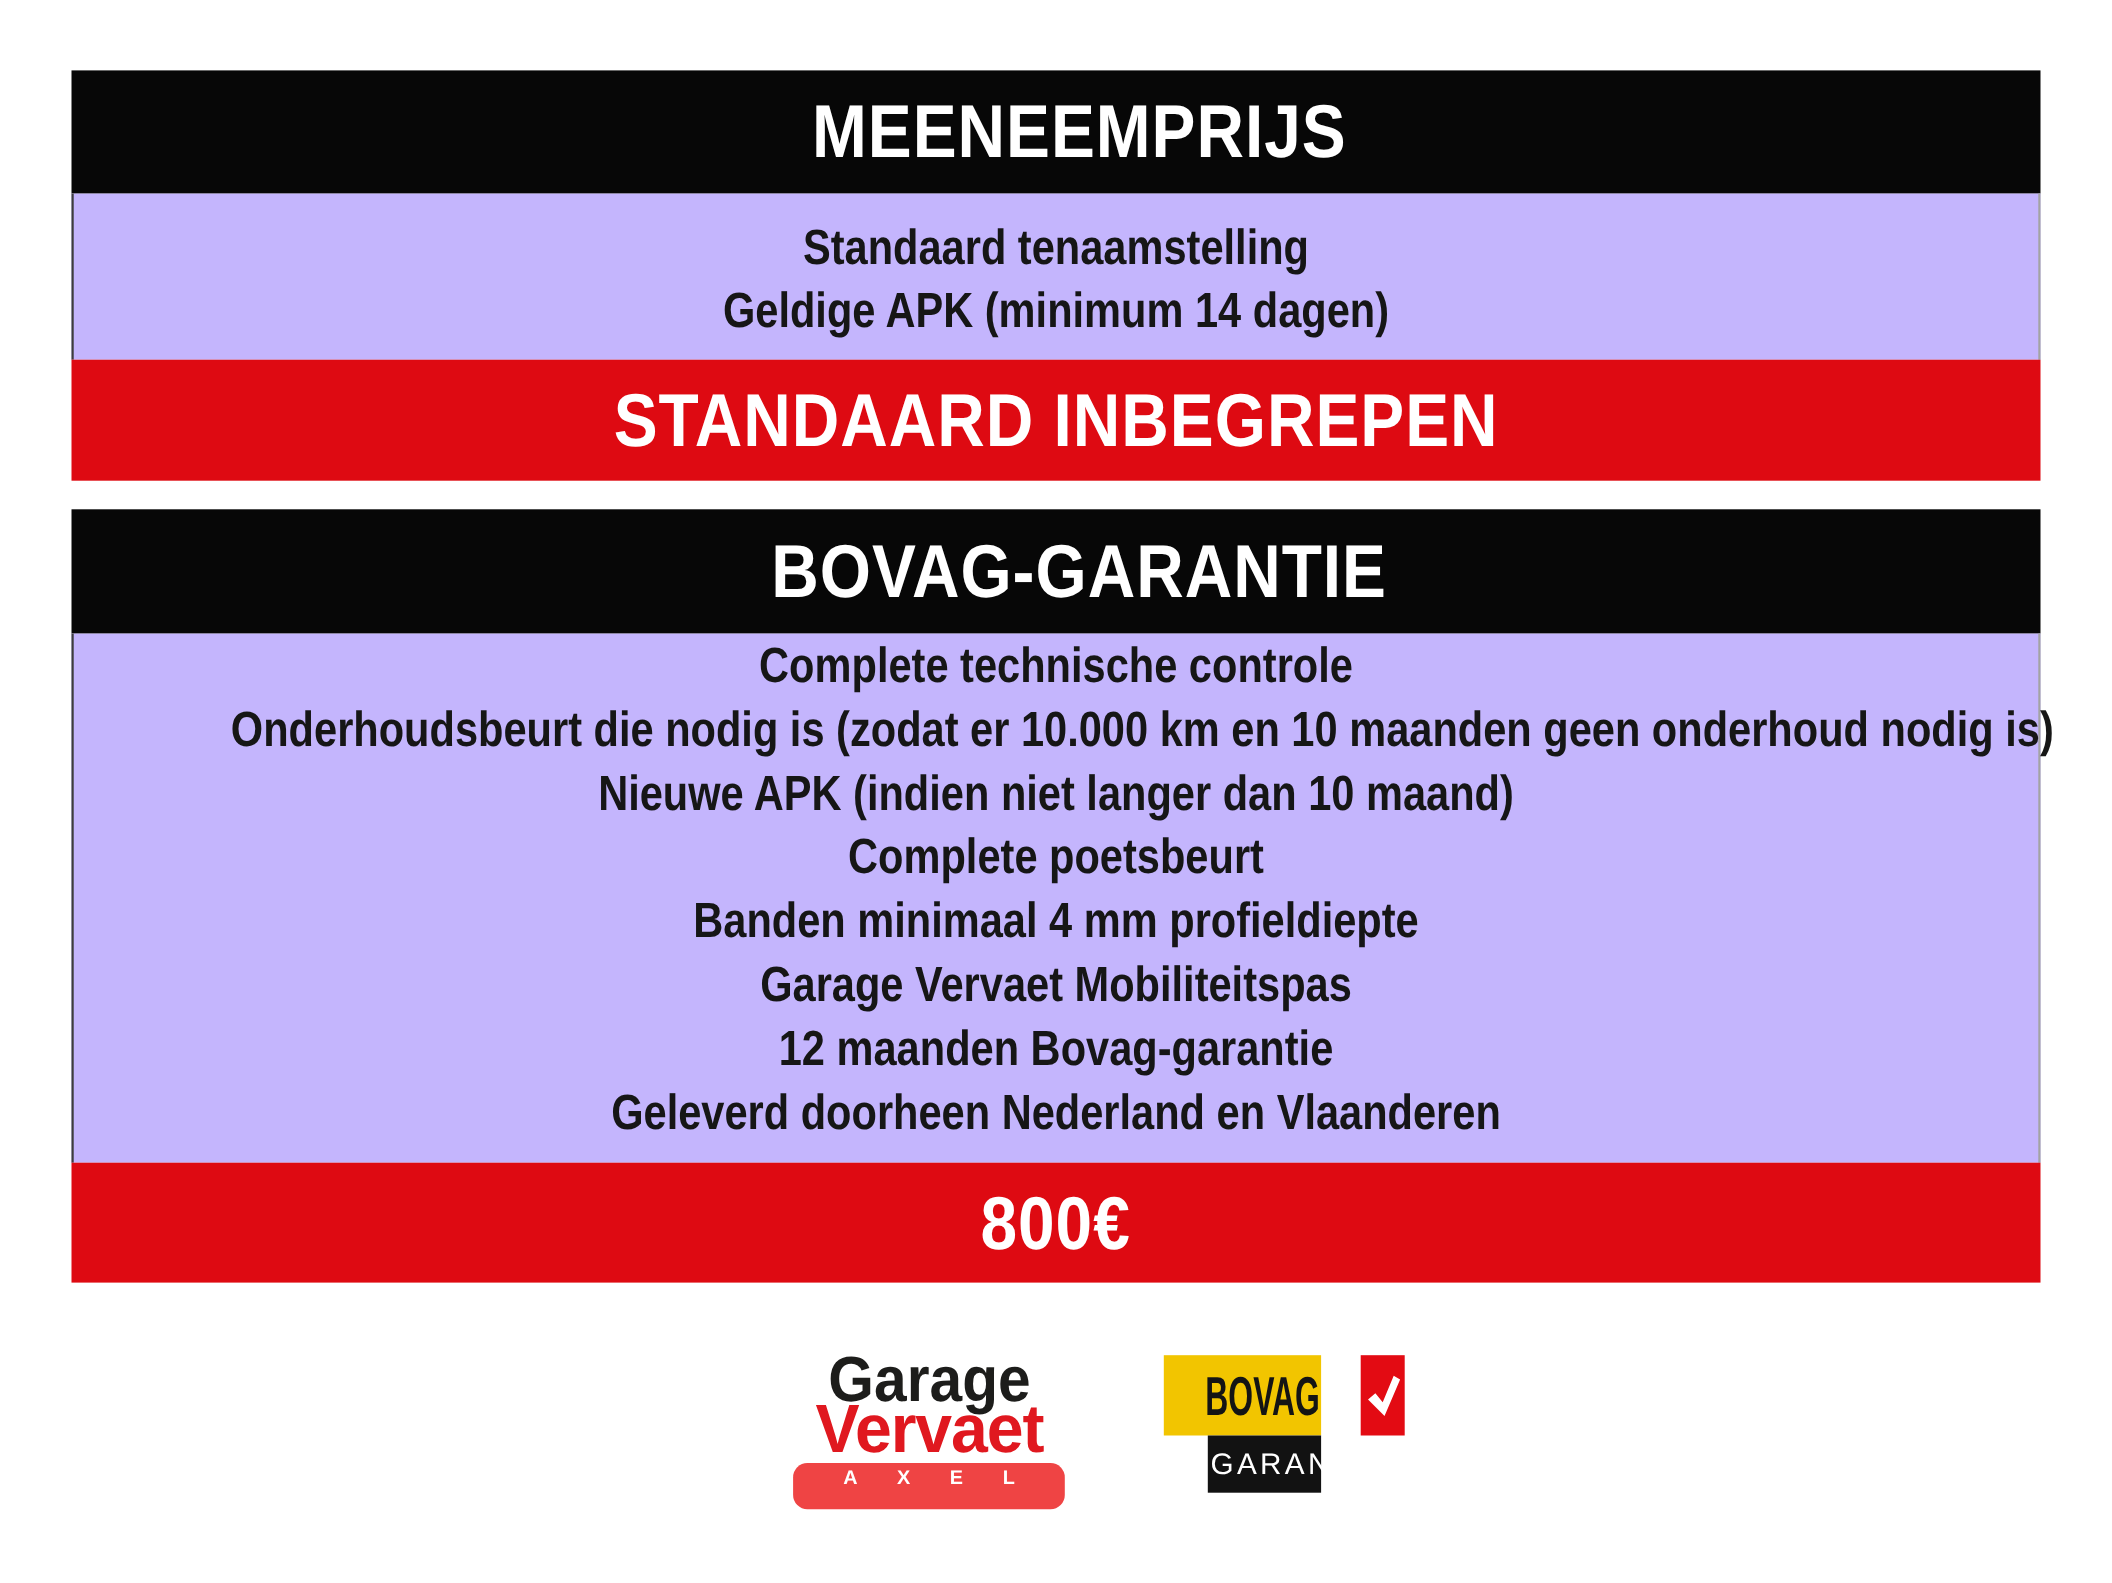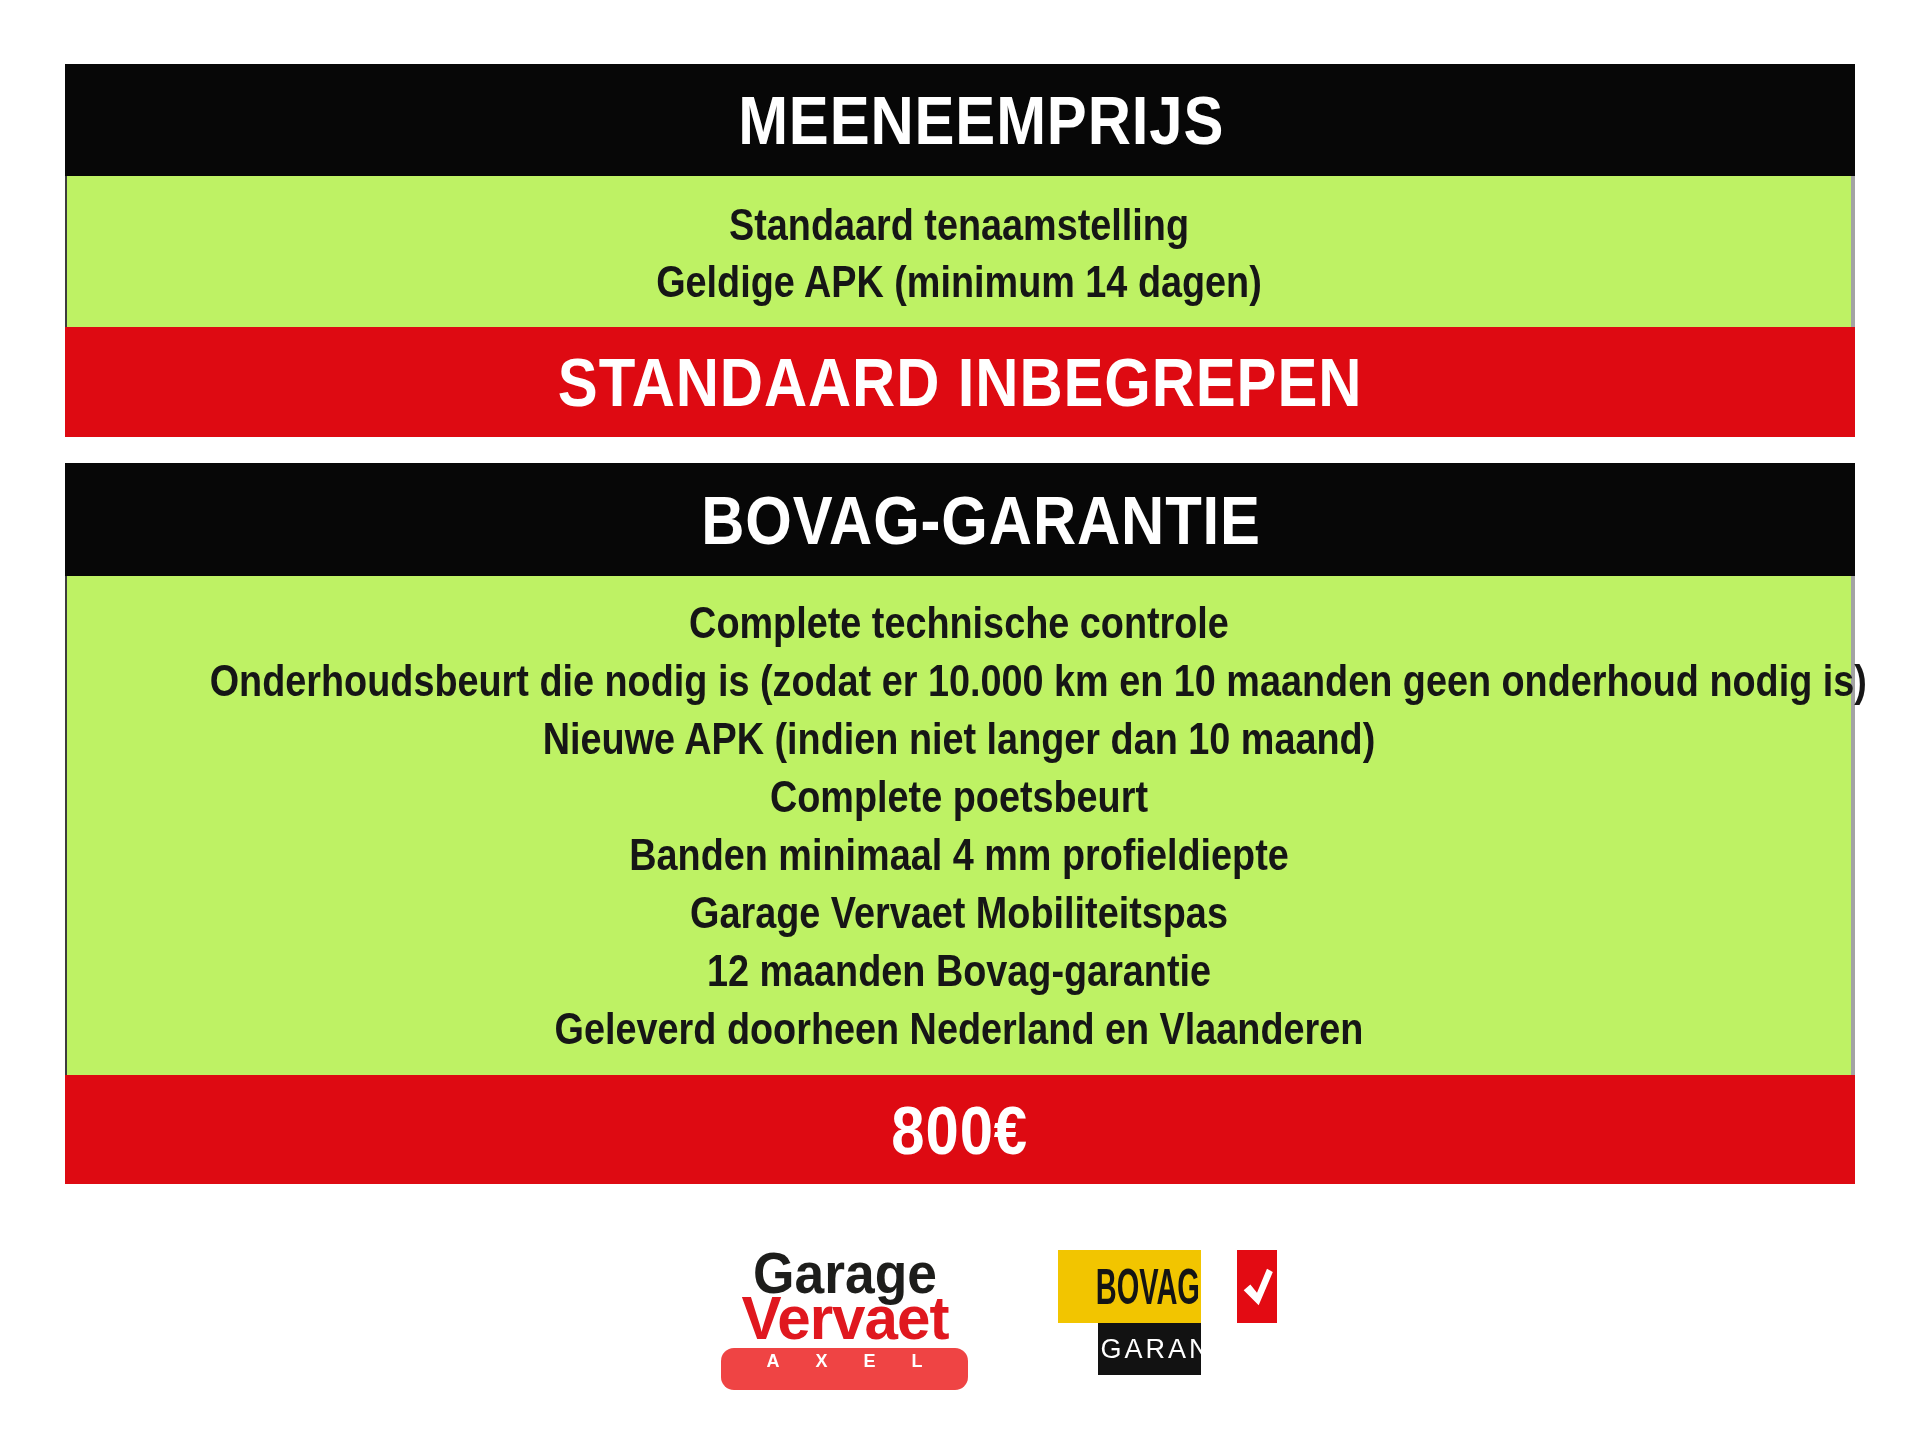--- a/index.html
+++ b/index.html
@@ -13,25 +13,25 @@
   .bar.red{background:var(--banner-red,#de0a12);}
   .bar1{height:112px;}
   .bar2{height:110px;}
   .bar3{height:113px;}
   .bar4{height:109px;}
   .h{
     display:inline-block;color:#ffffff;font-weight:bold;font-size:68px;
     letter-spacing:1px;white-space:nowrap;transform:scaleX(0.88);
   }
   .panel-body{
-    background:#bef264;
-    border-left:2px solid #3d3d3d;border-right:4px solid #a3a3a3;
+    background:#c4b5fd;
+    border-left:2px solid #3d3d3d;border-right:2px solid #a3a3a3;
   }
   .panel-body.first{padding:20px 0 17px;}
-  .panel-body.second{padding:18px 0 17px;}
+  .panel-body.second{padding:0 0 17px;}
   .line{
     font-size:45px;font-weight:bold;color:var(--body-text,#161616);
     text-align:center;white-space:nowrap;transform:scaleX(0.84);
   }
   .panel-body.first .line{line-height:57px;}
   .panel-body.second .line{line-height:58px;}
   .section-gap{height:26px;}
   
   .logos{display:flex;justify-content:center;align-items:flex-start;gap:45px;margin-top:66px;}
   .gv{width:250px;text-align:center;}

